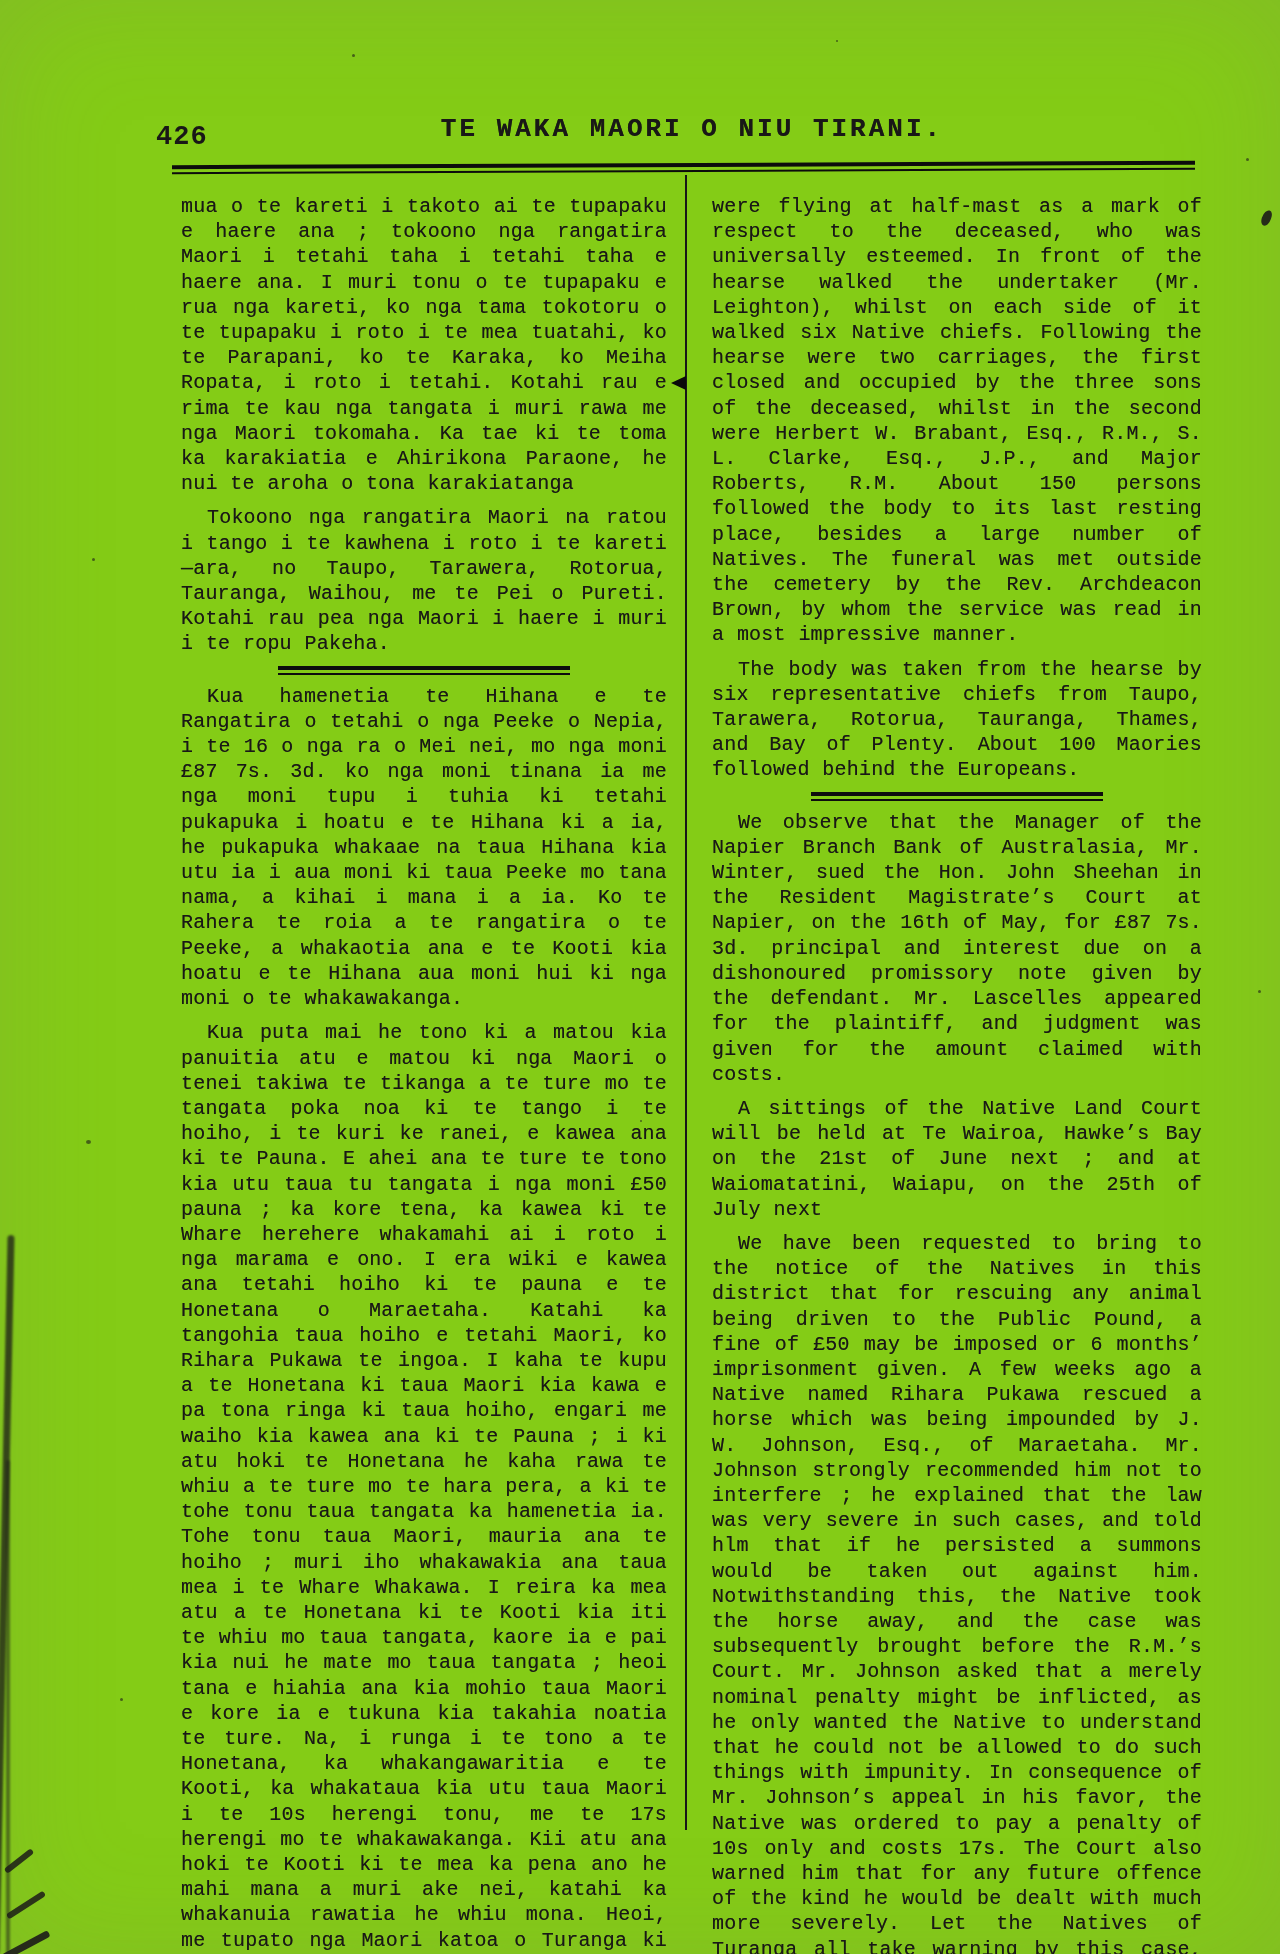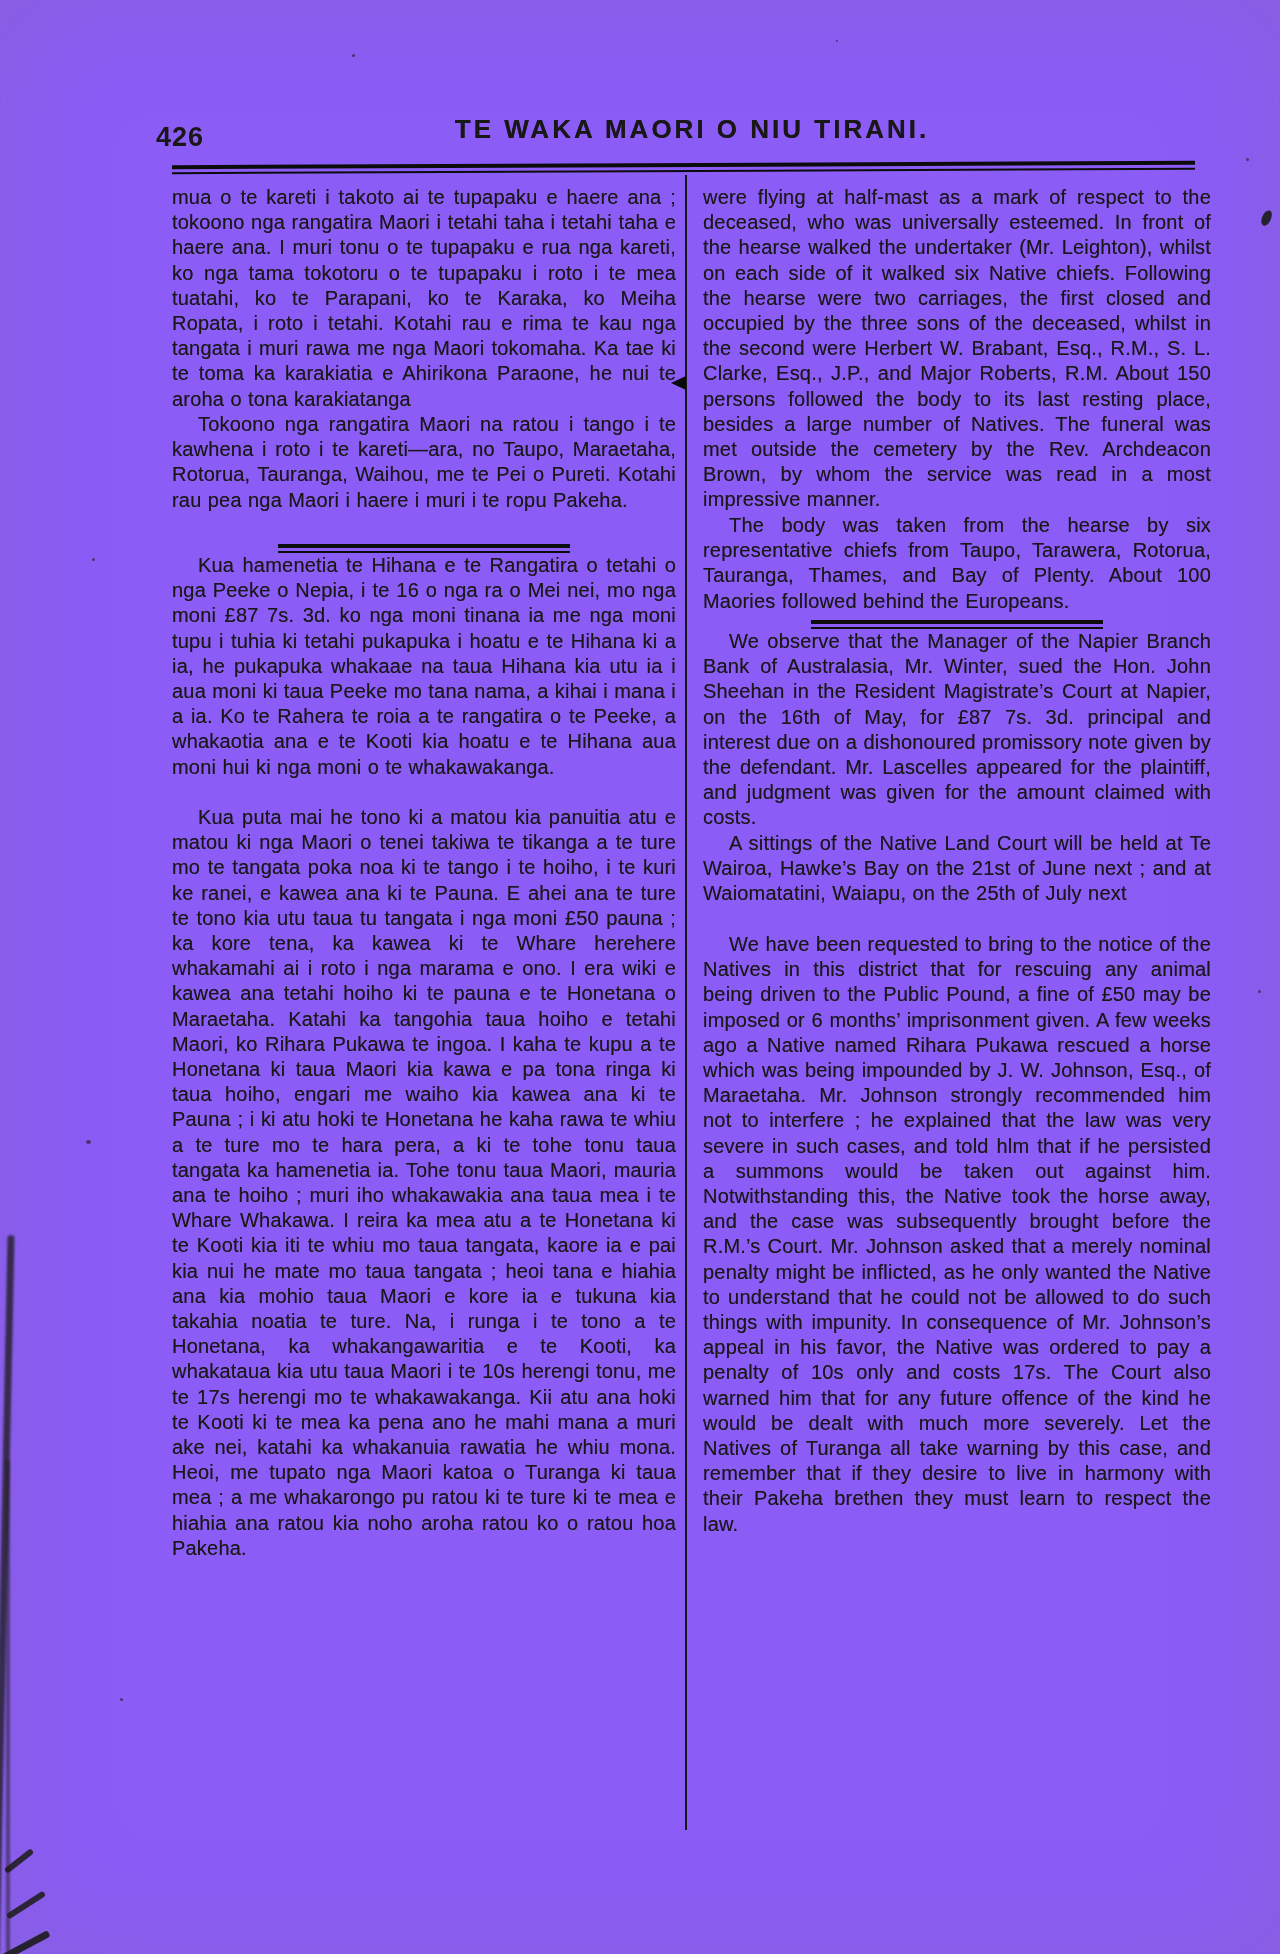--- a/index.html
+++ b/index.html
@@ -1,20 +1,20 @@
 <!DOCTYPE html>
 <html><head>
 <meta charset="utf-8">
 <style>
   html,body{margin:0;padding:0;background:#e8e6e1;}
   .page{
     position:relative;
     width:1280px;height:1954px;
-    background:#8b5cf6;
-    font-family:Liberation Sans, sans-serif;
+    background:#84cc16;
+    font-family:Liberation Mono, monospace;
     color:#191817;
     overflow:hidden;
     box-shadow:inset 0 0 120px rgba(120,115,105,.18);
   }
   
   .pageno{
     position:absolute;left:156px;top:122px;
     font-size:27px;font-weight:bold;letter-spacing:1px;
   }
   .masthead{
@@ -32,21 +32,21 @@
   
   .col{
     position:absolute;top:185px;
     font-size:20px;line-height:25.2px;
     letter-spacing:.2px;word-spacing:.5px;
     text-align:justify;
     text-shadow:0 0 .5px rgba(25,22,20,.55);
   }
   .col-left{left:172px;width:504px;}
   .col-right{left:703px;width:508px;}
-  .col p{margin:0;}
+  .col p{margin:9px;}
   .ind{text-indent:26px;}
   .column-divider{
     position:absolute;left:685px;top:175px;width:2px;height:1655px;
     background:#181818;
   }
   .divider-blot{
     position:absolute;left:671px;top:376px;
     width:0;height:0;
     border-top:7px solid transparent;
     border-bottom:7px solid transparent;
@@ -104,21 +104,21 @@
   <div class="head-rule">
     <div class="bar1"></div>
     <div class="bar2"></div>
   </div>
 
   <div class="column-divider"></div>
   <div class="divider-blot"></div>
 
   <div class="col col-left">
     <p class="l1">mua o te kareti i takoto ai te tupapaku e haere ana ; tokoono nga rangatira Maori i tetahi taha i tetahi taha e haere ana. I muri tonu o te tupapaku e rua nga kareti, ko nga tama tokotoru o te tupapaku i roto i te mea tuatahi, ko te Parapani, ko te Karaka, ko Meiha Ropata, i roto i tetahi. Kotahi rau e rima te kau nga tangata i muri rawa me nga Maori tokomaha. Ka tae ki te toma ka karakiatia e Ahirikona Paraone, he nui te aroha o tona karakiatanga</p>
-    <p class="l3 ind">Tokoono nga rangatira Maori na ratou i tango i te kawhena i roto i te kareti—ara, no Taupo, Maraetaha, Rotorua, Tauranga, Waihou, me te Pei o Pureti. Kotahi rau pea nga Maori i haere i muri i te ropu Pakeha.</p>
+    <p class="l3 ind">Tokoono nga rangatira Maori na ratou i tango i te kawhena i roto i te kareti—ara, no Taupo, Tarawera, Rotorua, Tauranga, Waihou, me te Pei o Pureti. Kotahi rau pea nga Maori i haere i muri i te ropu Pakeha.</p>
     <div class="article-rule">
       <div class="bar1"></div>
       <div class="bar2"></div>
     </div>
     <p class="l4 ind">Kua hamenetia te Hihana e te Rangatira o tetahi o nga Peeke o Nepia, i te 16 o nga ra o Mei nei, mo nga moni £87 7s. 3d. ko nga moni tinana ia me nga moni tupu i tuhia ki tetahi pukapuka i hoatu e te Hihana ki a ia, he pukapuka whakaae na taua Hihana kia utu ia i aua moni ki taua Peeke mo tana nama, a kihai i mana i a ia. Ko te Rahera te roia a te rangatira o te Peeke, a whakaotia ana e te Kooti kia hoatu e te Hihana aua moni hui ki nga moni o te whakawakanga.</p>
     <p class="l6 ind">Kua puta mai he tono ki a matou kia panuitia atu e matou ki nga Maori o tenei takiwa te tikanga a te ture mo te tangata poka noa ki te tango i te hoiho, i te kuri ke ranei, e kawea ana ki te Pauna. E ahei ana te ture te tono kia utu taua tu tangata i nga moni £50 pauna ; ka kore tena, ka kawea ki te Whare herehere whakamahi ai i roto i nga marama e ono. I era wiki e kawea ana tetahi hoiho ki te pauna e te Honetana o Maraetaha. Katahi ka tangohia taua hoiho e tetahi Maori, ko Rihara Pukawa te ingoa. I kaha te kupu a te Honetana ki taua Maori kia kawa e pa tona ringa ki taua hoiho, engari me waiho kia kawea ana ki te Pauna ; i ki atu hoki te Honetana he kaha rawa te whiu a te ture mo te hara pera, a ki te tohe tonu taua tangata ka hamenetia ia. Tohe tonu taua Maori, mauria ana te hoiho ; muri iho whakawakia ana taua mea i te Whare Whakawa. I reira ka mea atu a te Honetana ki te Kooti kia iti te whiu mo taua tangata, kaore ia e pai kia nui he mate mo taua tangata ; heoi tana e hiahia ana kia mohio taua Maori e kore ia e tukuna kia takahia noatia te ture. Na, i runga i te tono a te Honetana, ka whakangawaritia e te Kooti, ka whakataua kia utu taua Maori i te 10s herengi tonu, me te 17s herengi mo te whakawakanga. Kii atu ana hoki te Kooti ki te mea ka pena ano he mahi mana a muri ake nei, katahi ka whakanuia rawatia he whiu mona. Heoi, me tupato nga Maori katoa o Turanga ki taua mea ; a me whakarongo pu ratou ki te ture ki te mea e hiahia ana ratou kia noho aroha ratou ko o ratou hoa Pakeha.</p>
   </div>
 
   <div class="col col-right">
     <p class="r1">were flying at half-mast as a mark of respect to the deceased, who was universally esteemed. In front of the hearse walked the undertaker (Mr. Leighton), whilst on each side of it walked six Native chiefs. Following the hearse were two carriages, the first closed and occupied by the three sons of the deceased, whilst in the second were Herbert W. Brabant, Esq., R.M., S. L. Clarke, Esq., J.P., and Major Roberts, R.M. About 150 persons followed the body to its last resting place, besides a large number of Natives. The funeral was met outside the cemetery by the Rev. Archdeacon Brown, by whom the service was read in a most impressive manner.</p>

